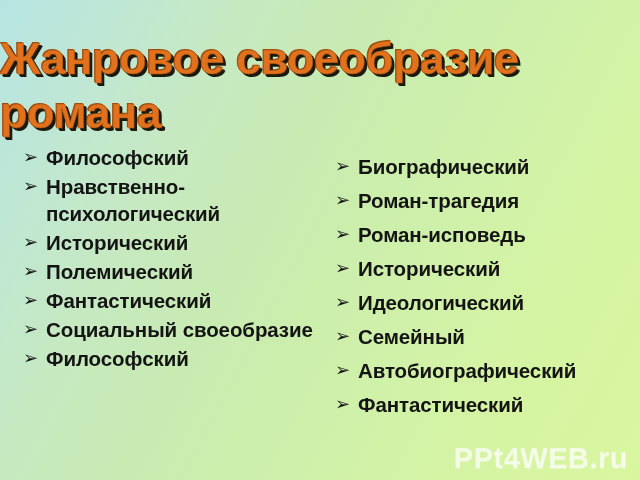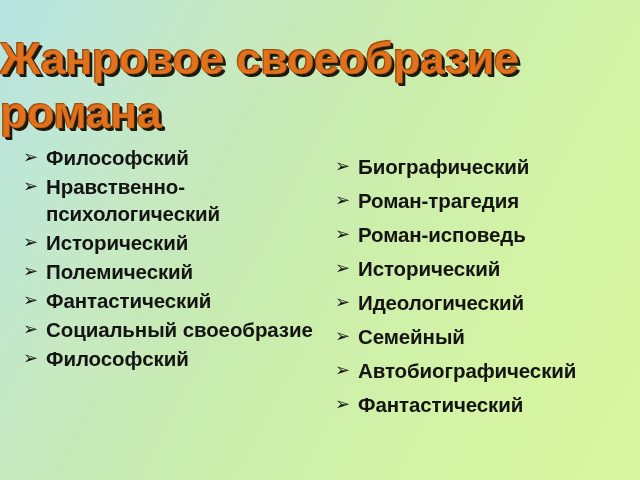--- a/index.html
+++ b/index.html
@@ -195,14 +195,15 @@
           </li>
           <li class="bullet-item">
             <span class="bullet-marker">➢</span>
             <span class="bullet-text">Фантастический</span>
           </li>
         </ul>
     </div>
 
   </div>
 
+  <div id="watermark">PPt4WEB.ru</div>
 
 </div>
 
 </body></html>

